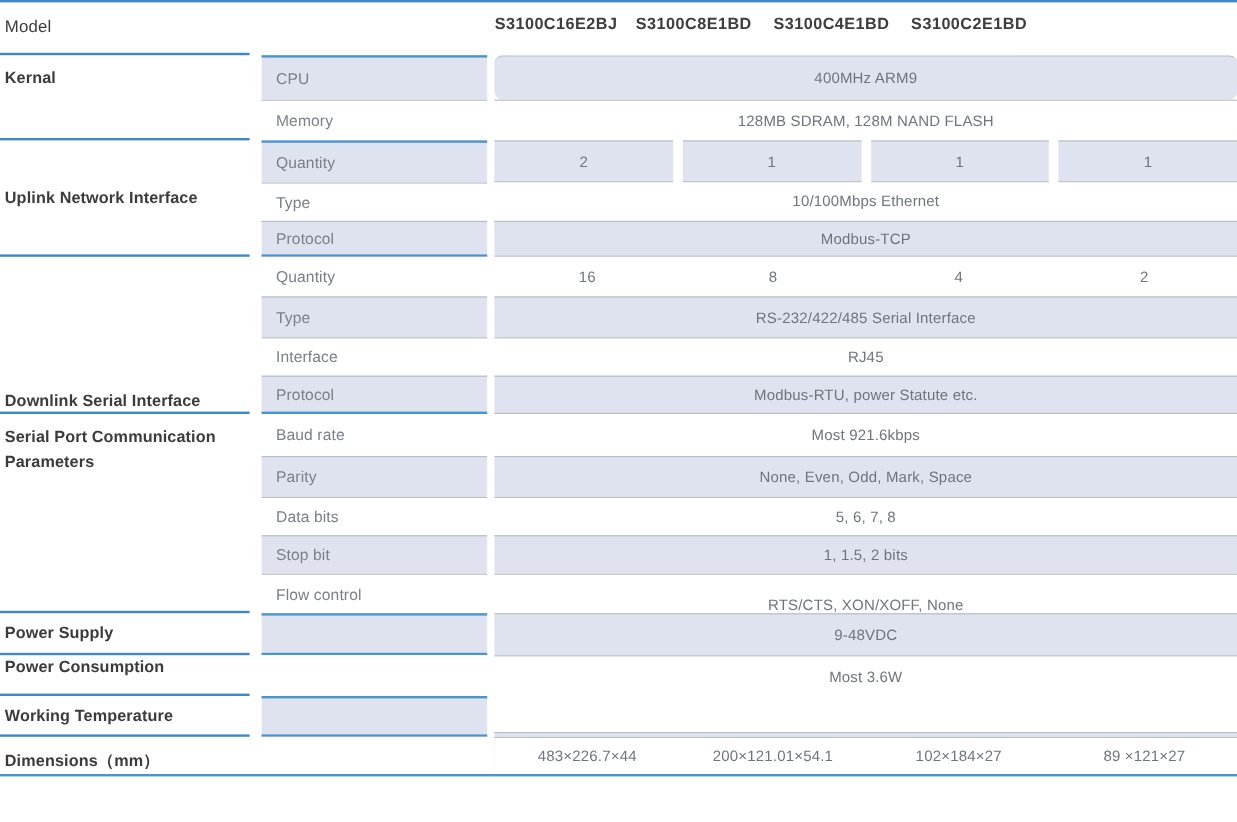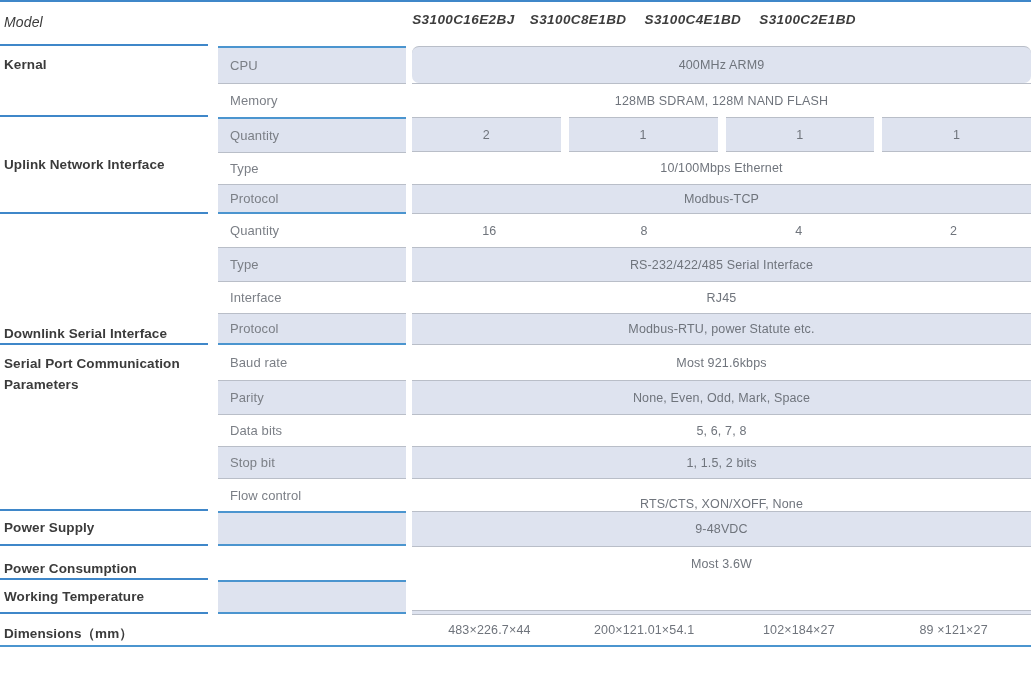--- a/index.html
+++ b/index.html
@@ -37,21 +37,20 @@
     height: 2px;
     background: #4b95cf;
   }
 
   .row {
     position: relative;
     display: flex;
     align-items: stretch;
     width: 865px;
     box-sizing: border-box;
-    font-style: italic;
   }
 
   
   .group-label {
     font-size: 13.5px;
     font-weight: bold;
     color: #3b3b3b;
     padding: 0 0 0 4px;
     line-height: 1.55;
     letter-spacing: 0.1px;
@@ -209,21 +208,21 @@
     <div class="group-cell" style="top:345px; height:166px;">
       <span class="group-label" style="display:block; width:200px;">Serial Port Communication Parameters</span>
     </div>
 
     <div class="group-underline" style="top:509px;"></div>
     <div class="group-cell" style="top:511px; height:35px; align-items:center; padding-top:0;">
       <span class="group-label">Power Supply</span>
     </div>
 
     <div class="group-underline" style="top:544px;"></div>
-    <div class="group-cell" style="top:546px; height:34px; align-items:flex-end; padding-top:0;">
+    <div class="group-cell" style="top:546px; height:34px; align-items:flex-start; padding-top:0;">
       <span class="group-label">Power Consumption</span>
     </div>
 
     <div class="group-underline" style="top:578px;"></div>
     <div class="group-cell" style="top:580px; height:34px; align-items:center; padding-top:0;">
       <span class="group-label">Working Temperature</span>
     </div>
 
     <div class="group-underline" style="top:612px;"></div>
     <div class="group-cell" style="top:614px; height:31px; align-items:flex-end; padding-top:10px;">

